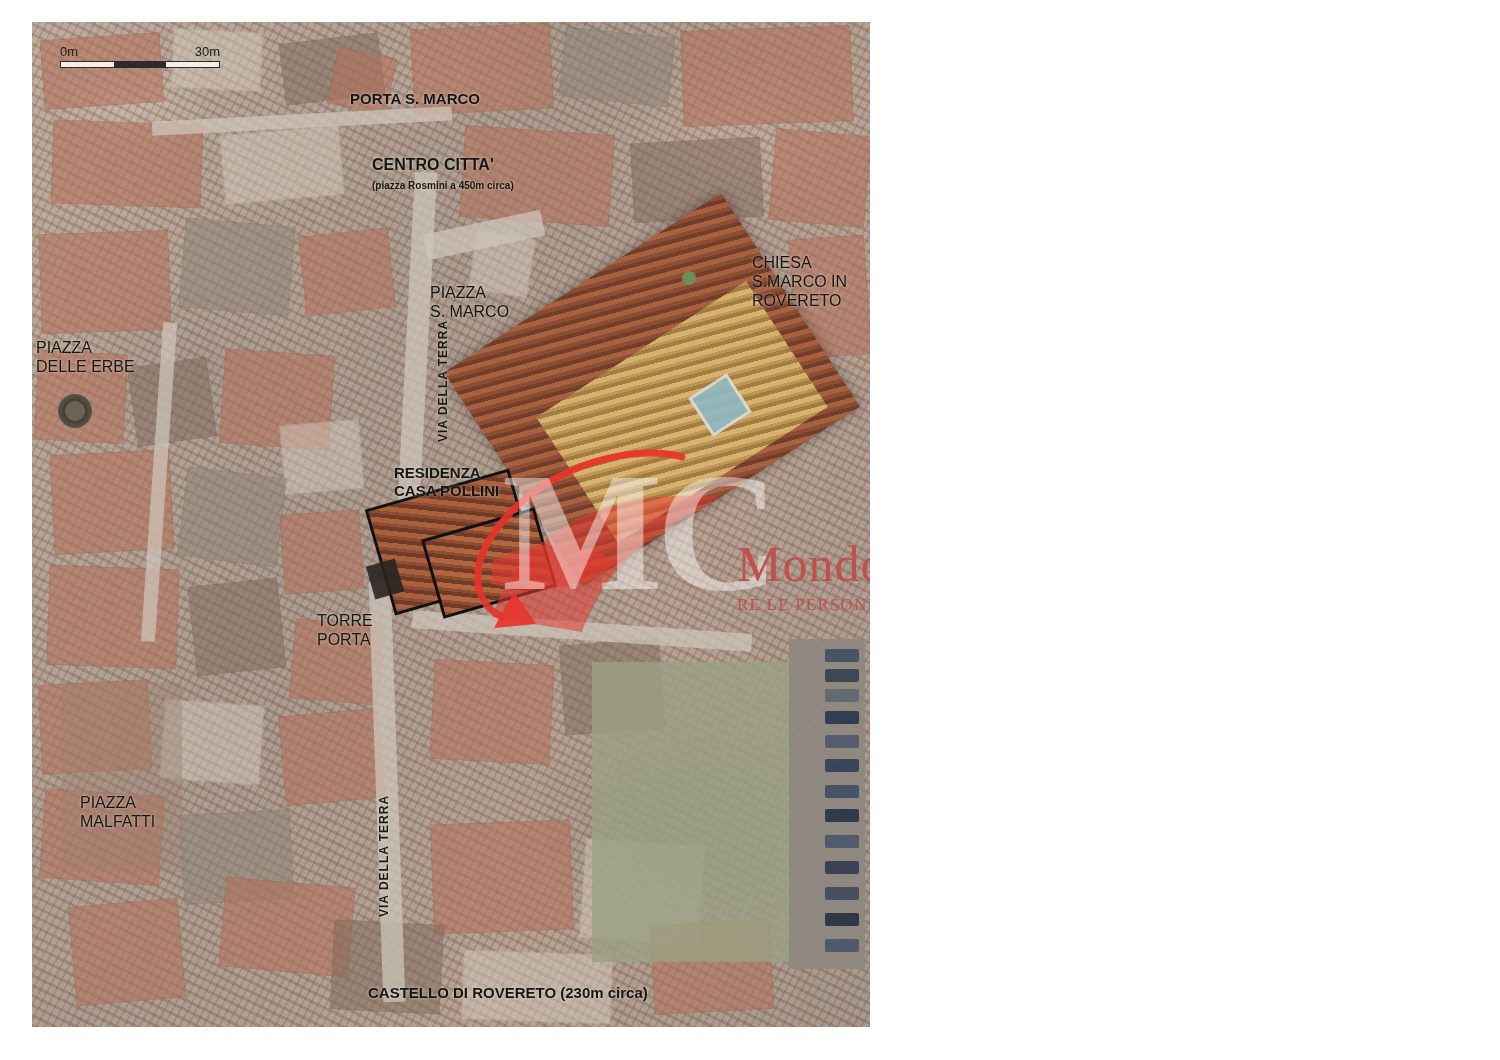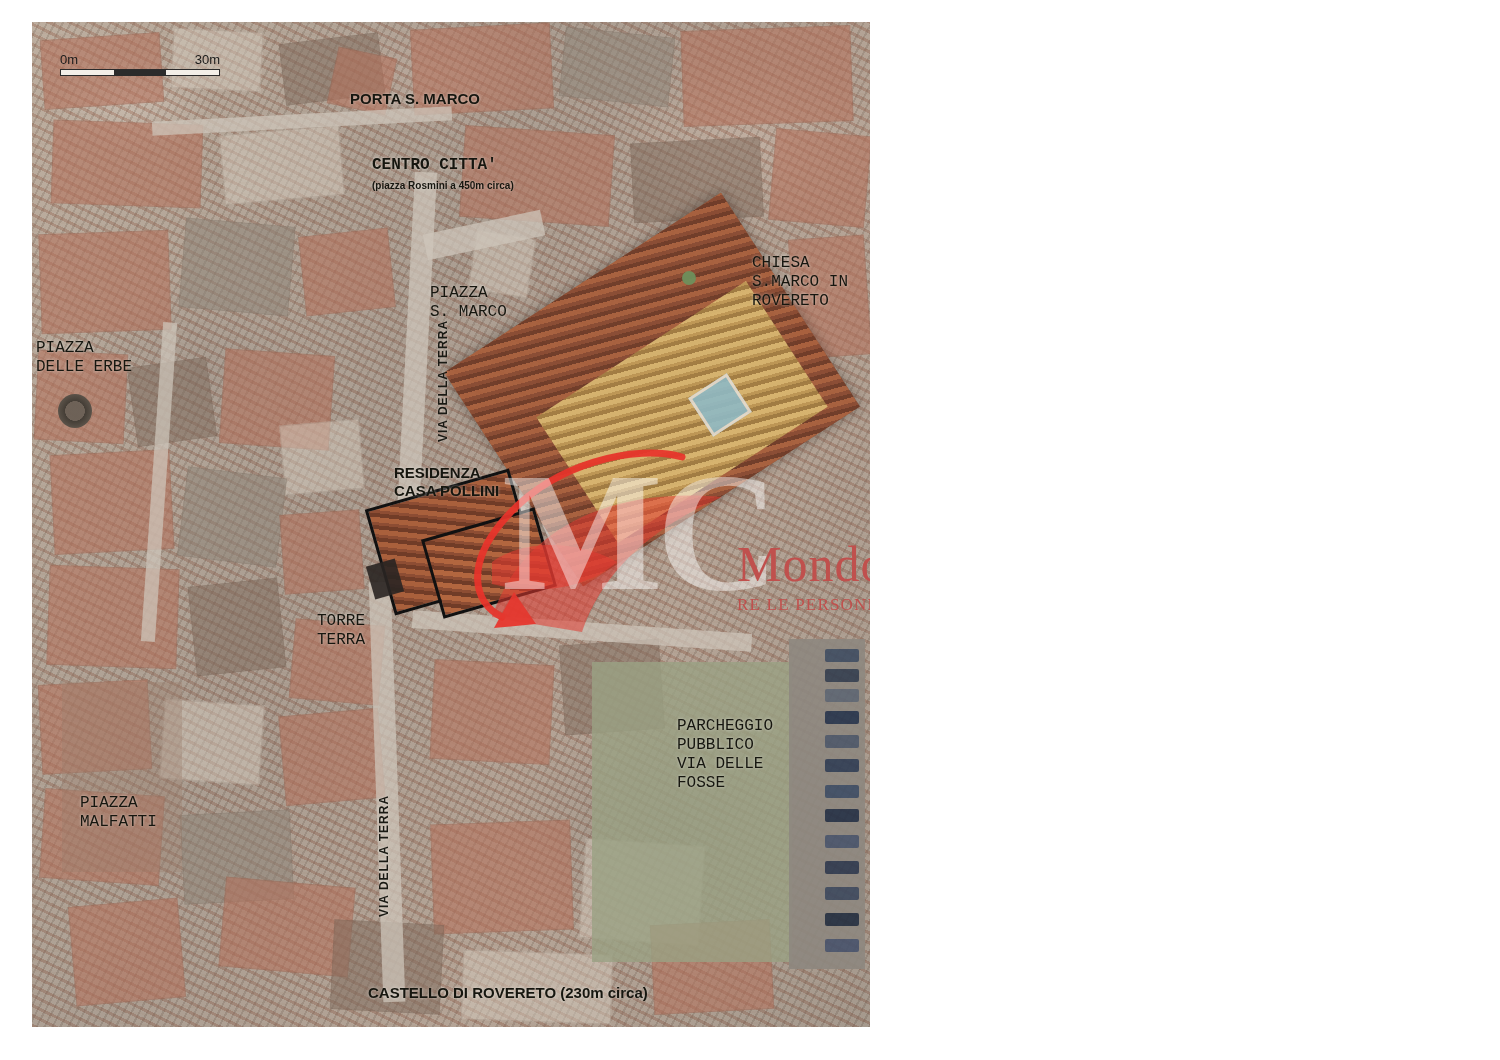--- a/index.html
+++ b/index.html
@@ -131,21 +131,21 @@
   }
   #residence-dark {
     position: absolute; left: 338px; top: 540px; width: 30px; height: 34px;
     background: #2a2522; opacity: 0.9; transform: rotate(-16deg);
   }
 
   
   #arrow { position: absolute; left: 400px; top: 420px; width: 300px; height: 210px; }
 
   
-  #scalebar { position: absolute; left: 28px; top: 22px; width: 160px; margin-top: 8px; }
+  #scalebar { position: absolute; left: 28px; top: 22px; width: 160px; }
   #scalebar .labels {
     display: flex; justify-content: space-between;
     font-size: 13px; color: #1b1b1b; margin-bottom: 2px;
     font-family: "Liberation Sans", sans-serif;
   }
   #scalebar .bar {
     height: 7px; border: 1px solid #2b2b2b;
     background: linear-gradient(to right, #f3efe8 0 33.3%, #2b2b2b 33.3% 66.6%, #f3efe8 66.6% 100%);
   }
 
@@ -154,21 +154,21 @@
     position: absolute;
     font-family: "Liberation Sans", sans-serif;
     color: #16160f;
     line-height: 1.18;
     white-space: pre-line;
     text-shadow: 0 0 3px rgba(255,255,255,0.55);
   }
   .lbl.b { font-weight: bold; }
   .lbl.sz15 { font-size: 15px; }
   .lbl.sz14 { font-size: 10px; }
-  .lbl.sz16 { font-size: 16px; font-family: Liberation Mono, monospace; }
+  .lbl.sz16 { font-size: 16px; }
 
   
   .vstreet {
     position: absolute;
     font-size: 12px; letter-spacing: 1px;
     font-weight: bold; color: #1a1a14;
     transform: rotate(-90deg);
     transform-origin: left top;
     text-shadow: 0 0 3px rgba(255,255,255,0.5);
   }
@@ -325,25 +325,21 @@
   <div class="lbl sz16" style="left:398px; top:262px;">PIAZZA
 S. MARCO</div>
   <div class="lbl sz16" style="left:720px; top:232px;">CHIESA
 S.MARCO IN
 ROVERETO</div>
   <div class="lbl sz16" style="left:4px;   top:317px;">PIAZZA
 DELLE ERBE</div>
   <div class="lbl b sz15" style="left:362px; top:442px;">RESIDENZA
 CASA POLLINI</div>
   <div class="lbl sz16" style="left:285px; top:590px;">TORRE
-TERRA</div>
-  <div class="lbl sz16" style="left:645px; top:695px;">PARCHEGGIO
-PUBBLICO
-VIA DELLE
-FOSSE</div>
+PORTA</div>
   <div class="lbl sz16" style="left:48px;  top:772px;">PIAZZA
 MALFATTI</div>
   <div class="lbl b sz15" style="left:336px; top:962px;">CASTELLO DI ROVERETO (230m circa)</div>
 
   <div class="vstreet" style="left:404px; top:420px;">VIA DELLA TERRA</div>
   <div class="vstreet" style="left:345px; top:895px;">VIA DELLA TERRA</div>
 
   <div id="watermark">
     <svg id="wm-swoosh" width="430" height="190" viewBox="0 0 430 190">
       <path d="M30 150 C60 60 150 20 260 30 C190 60 140 105 120 165 Z" fill="#e23b32" opacity="0.55"></path>

